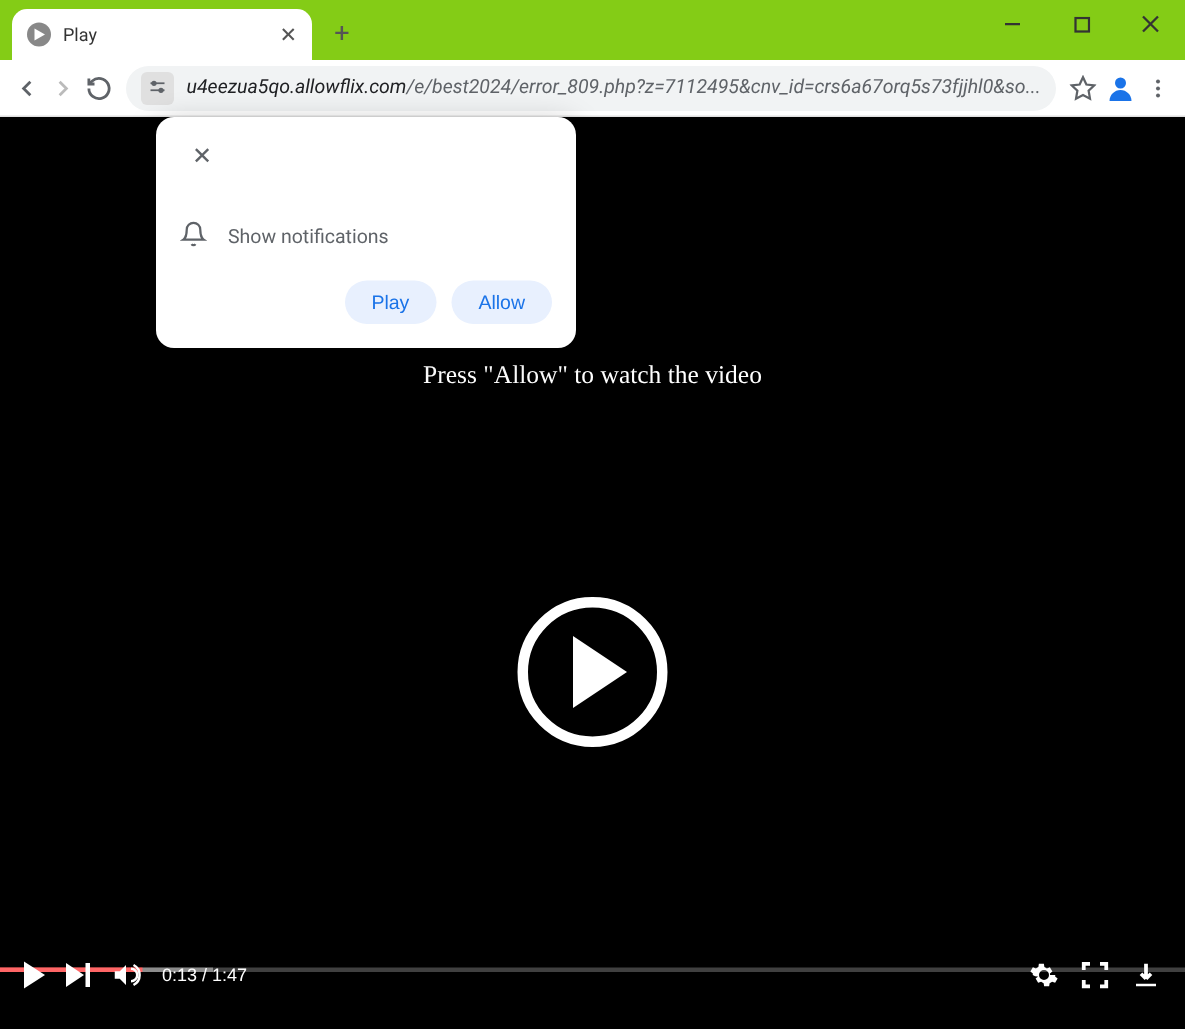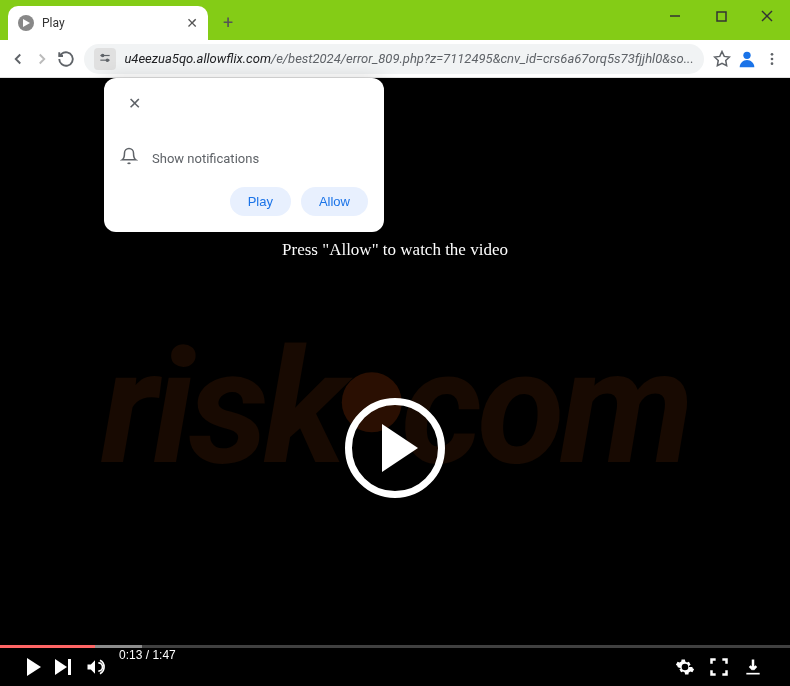--- a/index.html
+++ b/index.html
@@ -233,26 +233,27 @@
       top: 0;
       left: 0;
       height: 100%;
       width: 18%;
       background: rgba(255,255,255,0.4);
     }
     
     
     .video-controls {
       position: absolute;
-      bottom: 0;
+      bottom: 17px;
       left: 0;
       right: 0;
       height: 38px;
       display: flex;
-      padding: 0 27px;
+      align-items: center;
+      padding: 0 16px;
       gap: 14px;
     }
     .vc-btn {
       cursor: pointer;
       color: #fff;
       display: flex;
       align-items: center;
     }
     .vc-play::after {
       content: '';
@@ -418,23 +419,20 @@
   <div class="menu-btn">
     <svg width="16" height="16" viewBox="0 0 24 24" fill="currentColor">
         <circle cx="12" cy="5" r="2"></circle>
         <circle cx="12" cy="12" r="2"></circle>
         <circle cx="12" cy="19" r="2"></circle>
       </svg>
   </div>
 </div>
 
 <div class="content">
-  <div class="watermark">
-    <span class="rsk"><span>risk</span><span class="dot"></span><span>com</span></span>
-  </div>
 
   <div class="page-text">Press "Allow" to watch the video</div>
 
   <div class="play-circle"></div>
 
   <div class="progress-bar">
     <div class="progress-buffer"></div>
     <div class="progress-fill"></div>
   </div>
 

